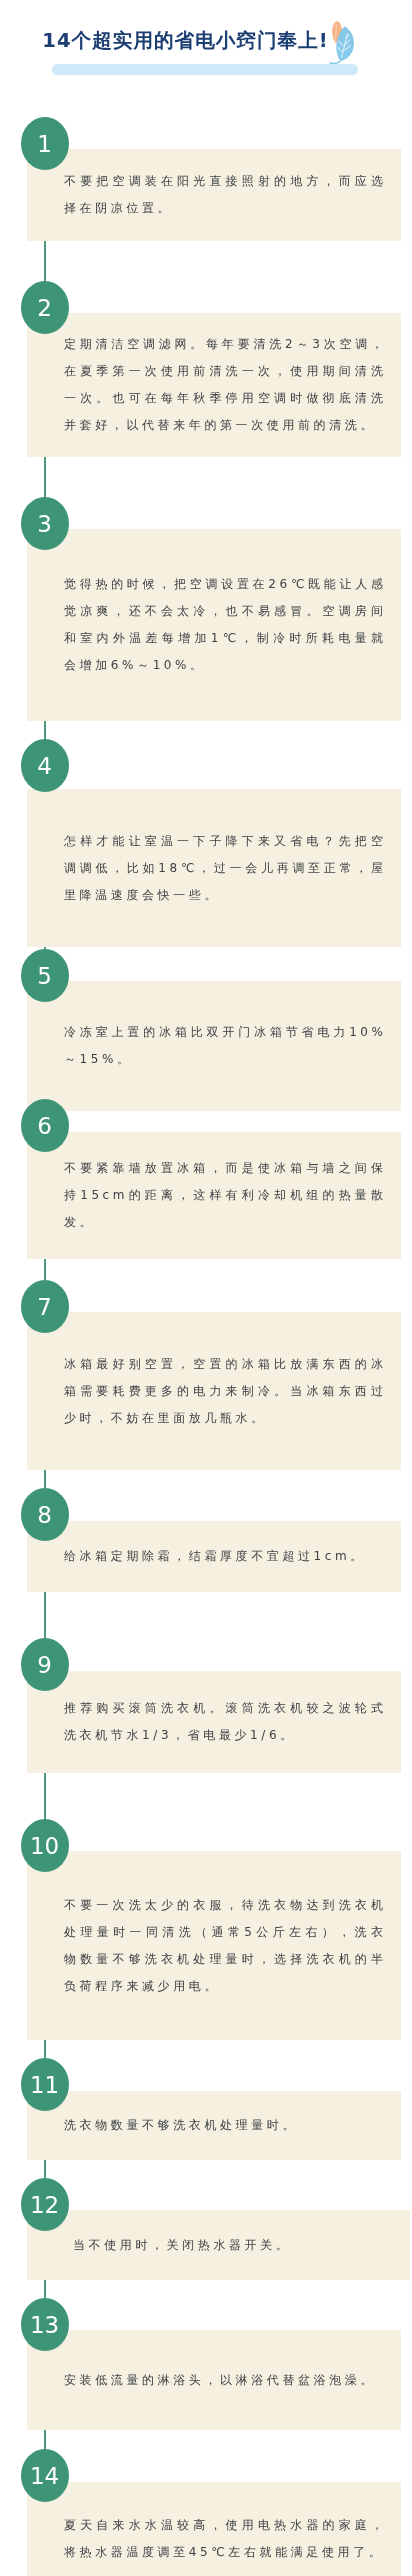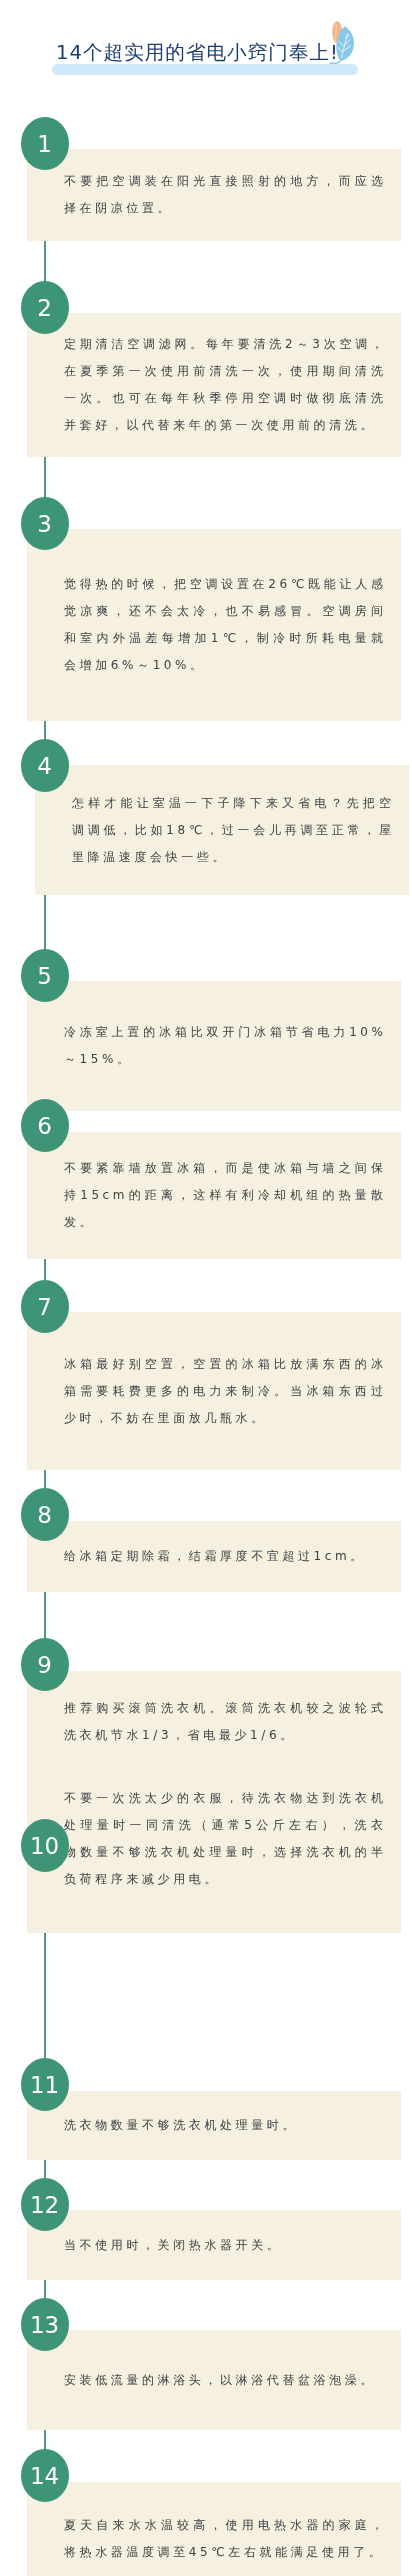--- a/index.html
+++ b/index.html
@@ -25,24 +25,24 @@
     left:52px;top:64px;
     width:306px;height:11.3px;
     border-radius:5.7px;
     background:var(--bar-color);
     z-index:1;
   }
   .page-title{
     position:absolute;
     left:0;top:27px;
     width:371px;
-    margin:12px;
+    margin:0;
     text-align:center;
     font-size:19.6px;
-    font-weight:normal;
+    font-weight:bold;
     letter-spacing:1px;
     color:var(--title-color);
     z-index:2;
   }
   .leaf{
     position:absolute;
     left:326px;top:19.6px;
     width:32px;height:44px;
     z-index:3;
   }
@@ -132,21 +132,21 @@
   <section class="tip">
     <div class="tip-card" style="top: 529px; height: 192px;">
       <p class="tip-text">觉得热的时候，把空调设置在26℃既能让人感觉凉爽，还不会太冷，也不易感冒。空调房间和室内外温差每增加1℃，制冷时所耗电量就会增加6%～10%。</p>
     </div>
     <div class="tip-number" style="top: 497px;">
       <span>3</span>
     </div>
   </section>
 
   <section class="tip">
-    <div class="tip-card" style="top: 765px; height: 130px; margin-left: 8px;">
+    <div class="tip-card" style="top: 789px; height: 158px;">
       <p class="tip-text">怎样才能让室温一下子降下来又省电？先把空调调低，比如18℃，过一会儿再调至正常，屋里降温速度会快一些。</p>
     </div>
     <div class="tip-number" style="top: 739px;">
       <span>4</span>
     </div>
   </section>
 
   <section class="tip">
     <div class="tip-card" style="top: 981px; height: 130px;">
       <p class="tip-text">冷冻室上置的冰箱比双开门冰箱节省电力10%～15%。</p>
@@ -186,39 +186,39 @@
   <section class="tip">
     <div class="tip-card" style="top: 1671px; height: 102px;">
       <p class="tip-text">推荐购买滚筒洗衣机。滚筒洗衣机较之波轮式洗衣机节水1/3，省电最少1/6。</p>
     </div>
     <div class="tip-number" style="top: 1638px;">
       <span>9</span>
     </div>
   </section>
 
   <section class="tip">
-    <div class="tip-card" style="top: 1744px; height: 189px;">
+    <div class="tip-card" style="top: 1851px; height: 189px;">
       <p class="tip-text">不要一次洗太少的衣服，待洗衣物达到洗衣机处理量时一同清洗（通常5公斤左右），洗衣物数量不够洗衣机处理量时，选择洗衣机的半负荷程序来减少用电。</p>
     </div>
     <div class="tip-number" style="top: 1819px;">
       <span>10</span>
     </div>
   </section>
 
   <section class="tip">
     <div class="tip-card" style="top: 2091px; height: 69px;">
       <p class="tip-text">洗衣物数量不够洗衣机处理量时。</p>
     </div>
     <div class="tip-number" style="top: 2058px;">
       <span>11</span>
     </div>
   </section>
 
   <section class="tip">
-    <div class="tip-card" style="top: 2210px; height: 70px;">
+    <div class="tip-card" style="top: 2210px; height: 70px; padding-left: 9px;">
       <p class="tip-text">当不使用时，关闭热水器开关。</p>
     </div>
     <div class="tip-number" style="top: 2178px;">
       <span>12</span>
     </div>
   </section>
 
   <section class="tip">
     <div class="tip-card" style="top: 2330px; height: 100px;">
       <p class="tip-text">安装低流量的淋浴头，以淋浴代替盆浴泡澡。</p>

